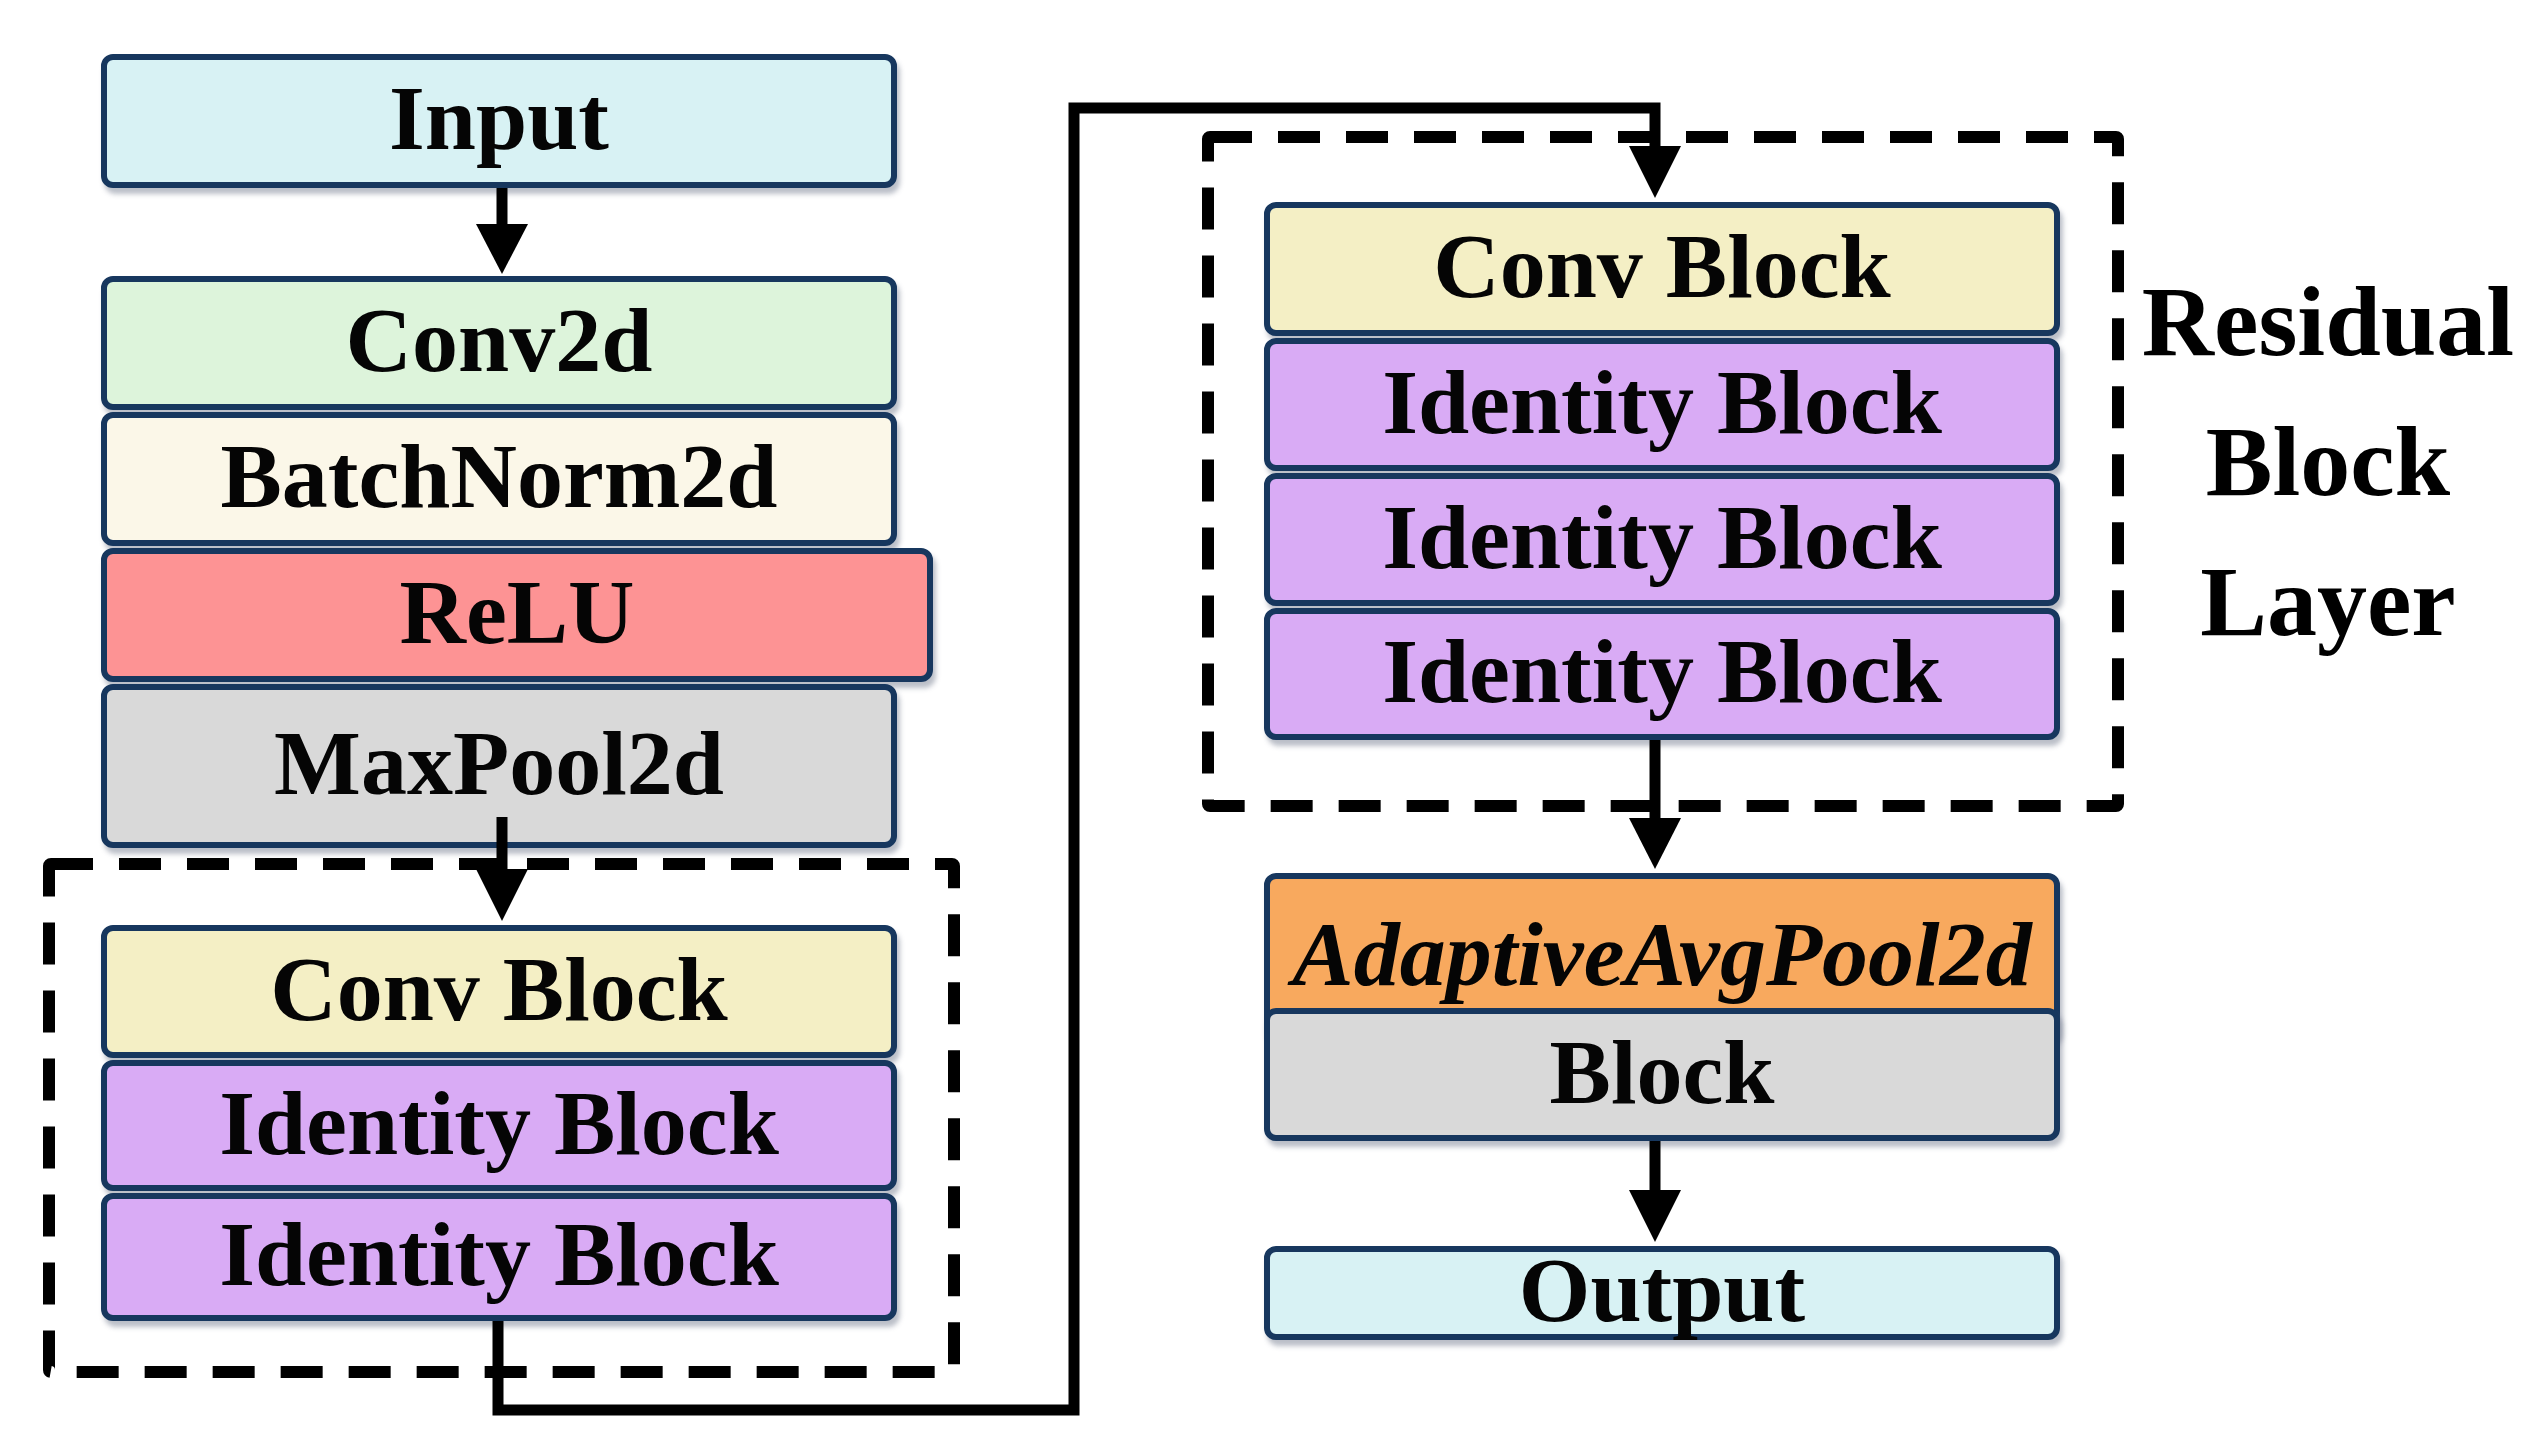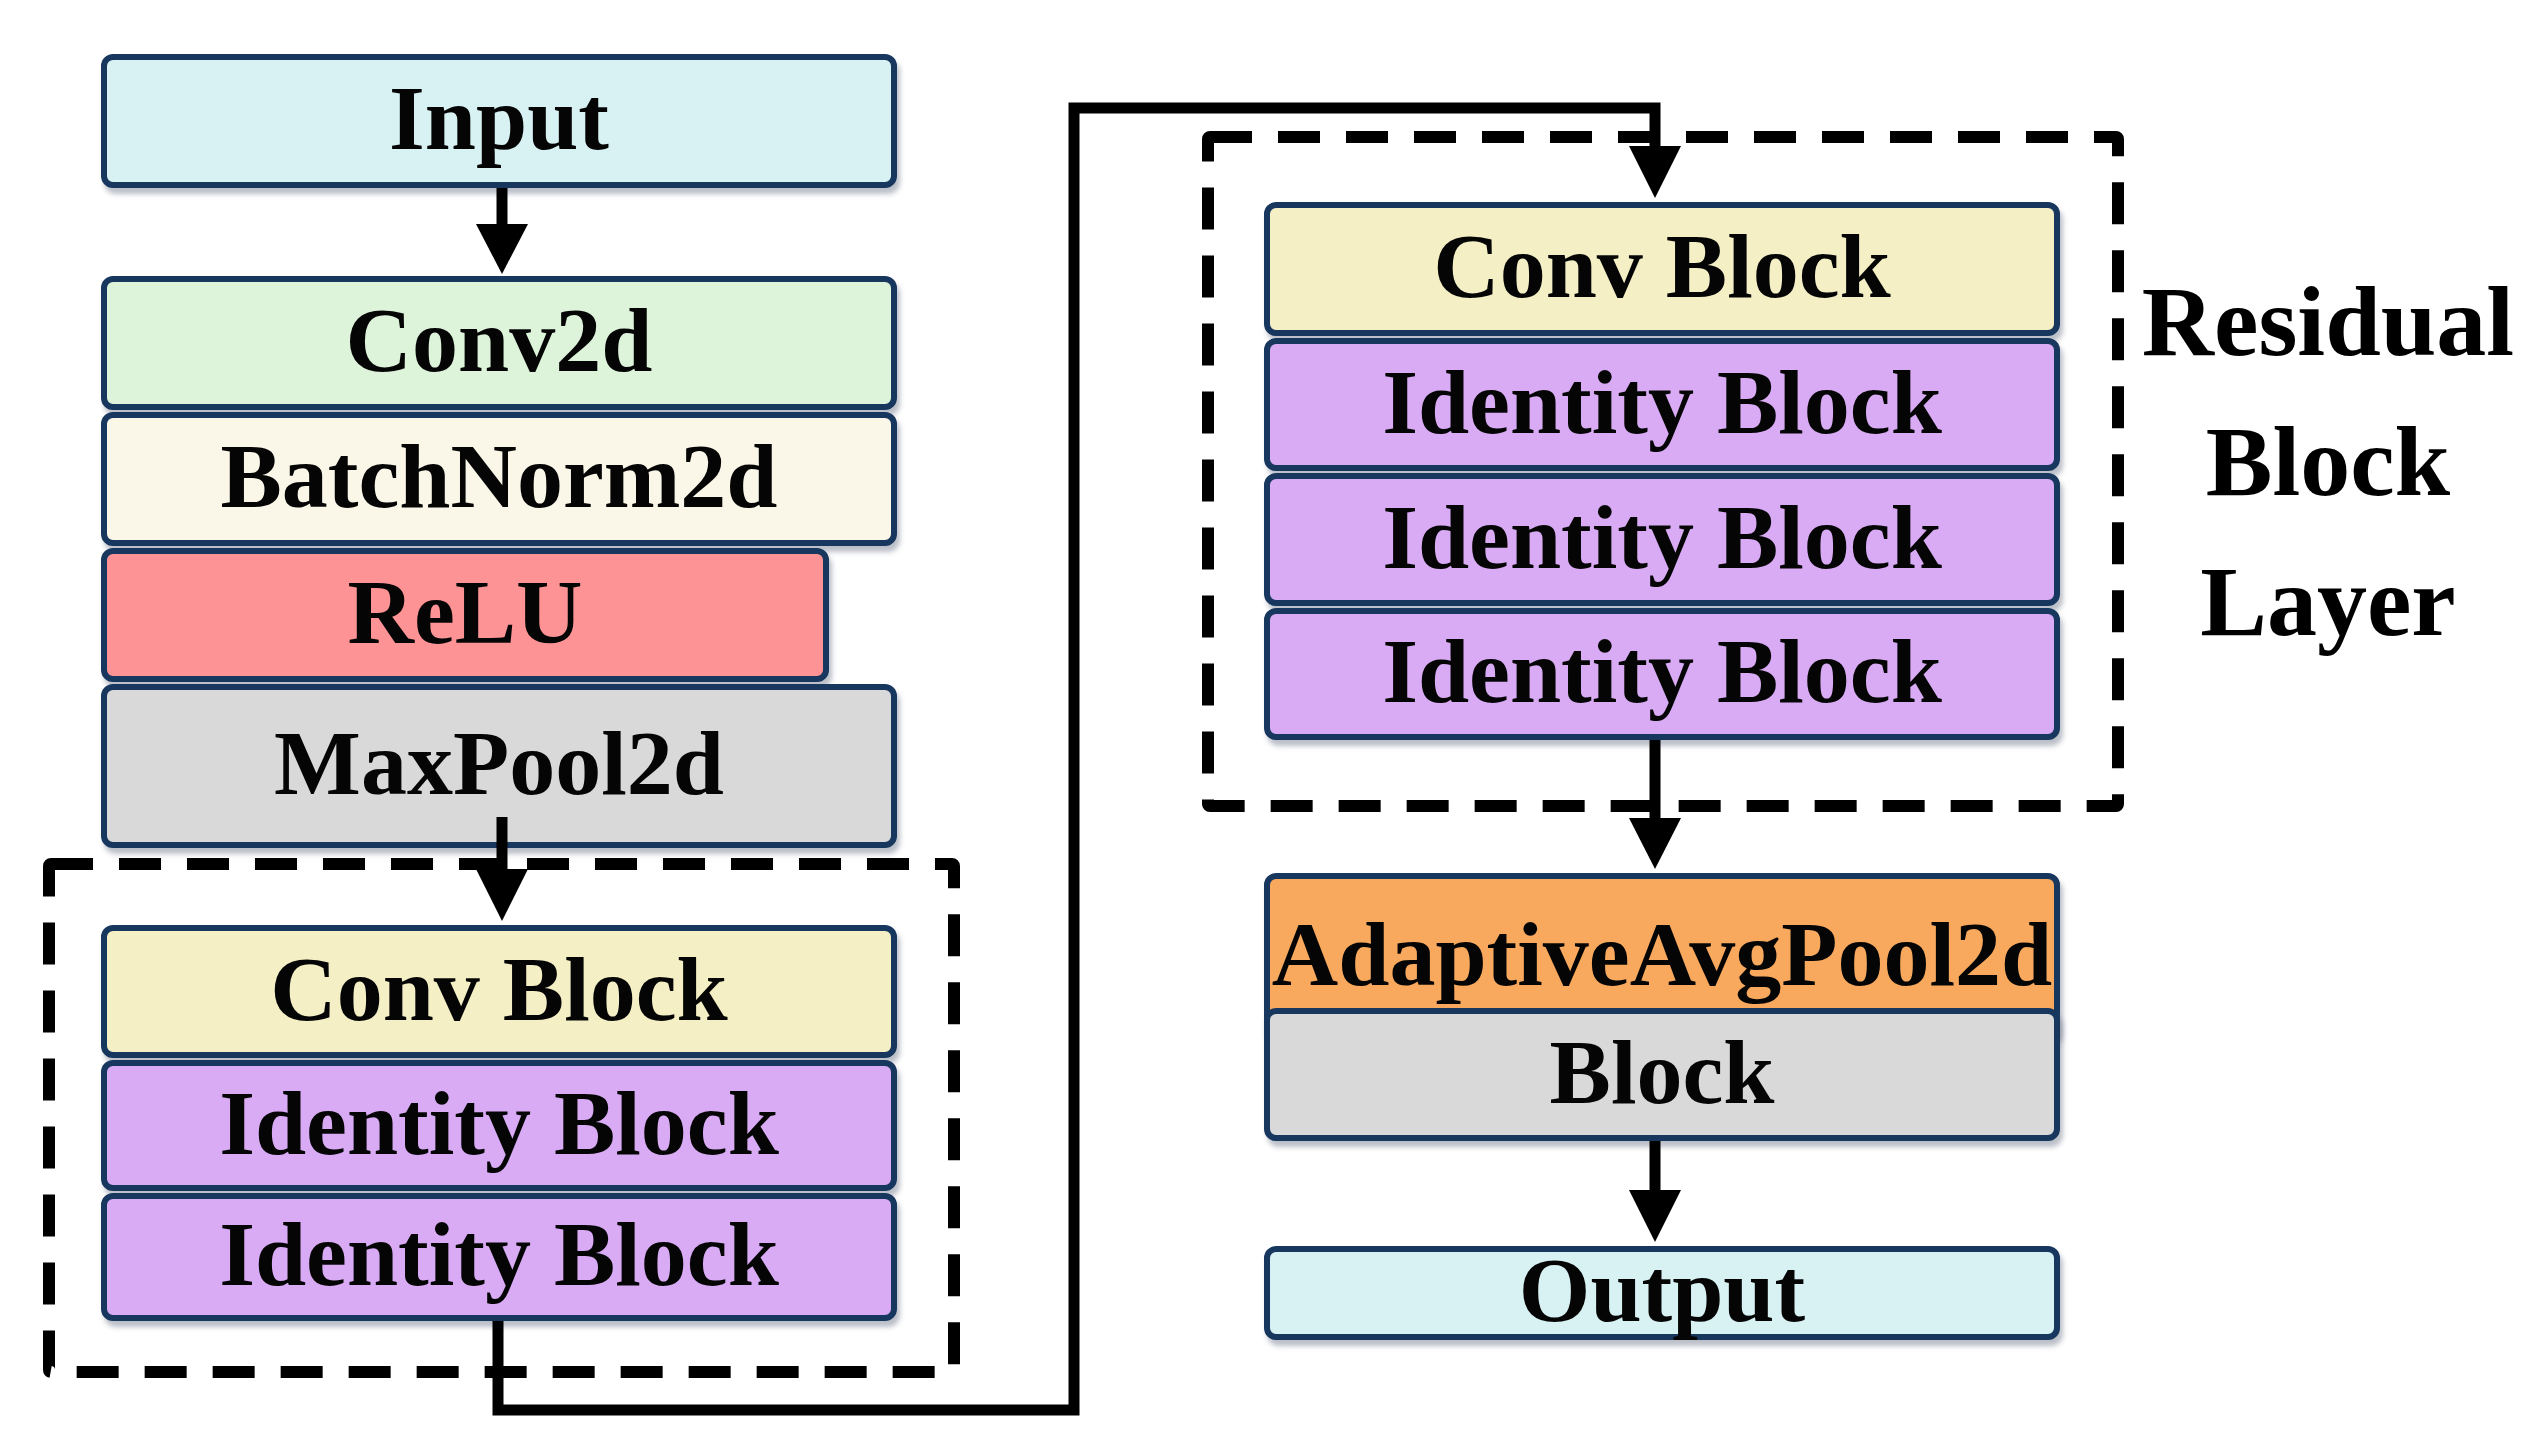--- a/index.html
+++ b/index.html
@@ -89,21 +89,21 @@
   </div>
 
   <div class="box conv" style="left:101px; top:276px; width:796px; height:134px;">
     <span class="box-label">Conv2d</span>
   </div>
 
   <div class="box norm" style="left:101px; top:412px; width:796px; height:134px;">
     <span class="box-label">BatchNorm2d</span>
   </div>
 
-  <div class="box relu" style="left:101px; top:548px; width:728px; height:134px;">
+  <div class="box relu" style="left:101px; top:548px; width:832px; height:134px;">
     <span class="box-label">ReLU</span>
   </div>
 
   <div class="box pool" style="left:101px; top:684px; width:796px; height:164px;">
     <span class="box-label">MaxPool2d</span>
   </div>
 
   <div class="box convblock" style="left:101px; top:925px; width:796px; height:133px;">
     <span class="box-label">Conv Block</span>
   </div>
@@ -125,21 +125,21 @@
   </div>
 
   <div class="box identity" style="left:1264px; top:473px; width:796px; height:133px;">
     <span class="box-label">Identity Block</span>
   </div>
 
   <div class="box identity" style="left:1264px; top:608px; width:796px; height:132px;">
     <span class="box-label">Identity Block</span>
   </div>
 
-  <div class="box adaptive" style="left:1264px; top:873px; width:796px; height:168px;">
+  <div class="box adaptive" style="left:1264px; top:873px; width:796px; height:168px;font-style:italic;">
     <span class="box-label">AdaptiveAvgPool2d</span>
   </div>
 
   <div class="box pool" style="left:1264px; top:1008px; width:796px; height:133px;">
     <span class="box-label">Block</span>
   </div>
 
   <div class="box io" style="left:1264px; top:1246px; width:796px; height:94px;">
     <span class="box-label">Output</span>
   </div>

